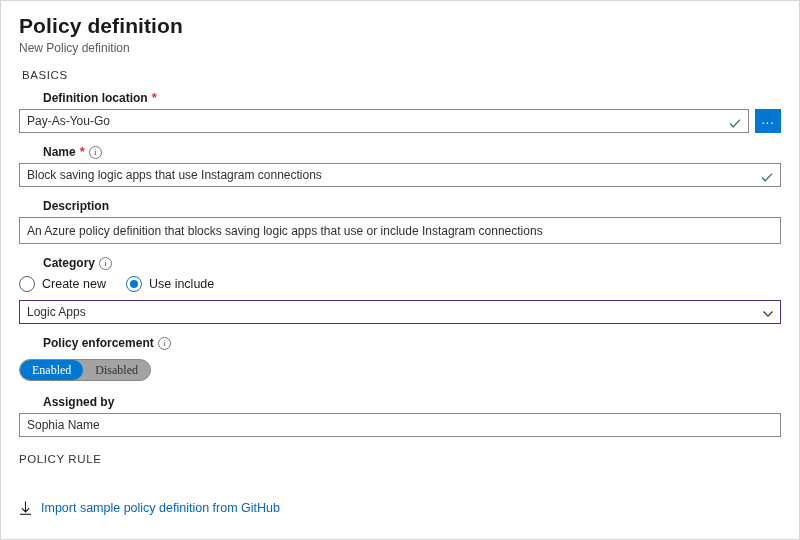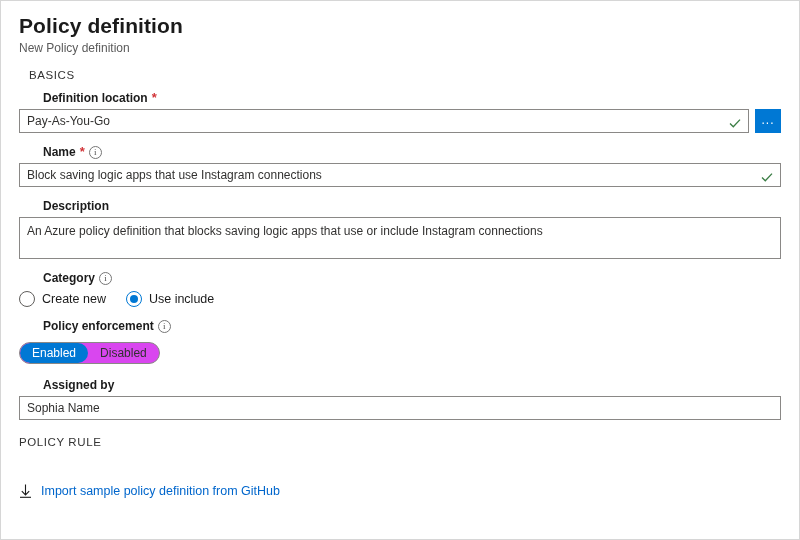--- a/index.html
+++ b/index.html
@@ -36,21 +36,21 @@
   }
   .subtitle {
     font-size: 12px;
     color: #5a5a5a;
     margin-bottom: 14px;
   }
   .section-header {
     font-size: 11.5px;
     color: #333333;
     letter-spacing: 0.6px;
-    margin: 0 0 10px 10px;
+    margin: 0 0 10px 3px;
   }
   .field {
     margin-bottom: 12px;
   }
   .label-row {
     display: flex;
     align-items: center;
     gap: 4px;
     margin-bottom: 4px;
   }
@@ -135,21 +135,21 @@
     align-items: center;
     justify-content: center;
     box-sizing: border-box;
     cursor: pointer;
     letter-spacing: 1px;
     line-height: 1;
     padding-bottom: 3px;
   }
   .textarea {
     width: 100%;
-    height: 42px;
+    height: 27px;
     border: 1px solid #8a8886;
     box-sizing: border-box;
     padding: 5px 7px;
     font-size: 12px;
     color: #323130;
     background: #ffffff;
     line-height: 16px;
   }
   .radio-row {
     display: flex;
@@ -188,24 +188,25 @@
   }
   .radio .rlabel {
     font-size: 12.5px;
     color: #1b1b1b;
   }
   .toggle {
     display: inline-flex;
     border: 1px solid #8a8886;
     border-radius: 12px;
     overflow: hidden;
-    background: #d946ef;
+    background: #a3a3a3;
     height: 20px;
     align-items: stretch;
     margin: 5px 0 2px 0;
+    font-family: Liberation Serif, serif;
   }
   .toggle .seg {
     font-size: 12px;
     padding: 0 12px;
     display: flex;
     align-items: center;
     cursor: pointer;
     color: #323130;
   }
   .toggle .seg.on {
@@ -302,20 +303,28 @@
       <div class="radio-row">
         <div class="radio">
           <span class="dot"></span>
           <span class="rlabel">Create new</span>
         </div>
         <div class="radio selected">
           <span class="dot"></span>
           <span class="rlabel">Use include</span>
         </div>
       </div>
+      <div class="input focused">
+        <span class="value">Logic Apps</span>
+        <span class="chev">
+          <svg viewBox="0 0 12 12" width="12" height="12" aria-hidden="true">
+              <path d="M1.5 3.5 L6 8.2 L10.5 3.5" fill="none" stroke="currentColor" stroke-width="1.1"></path>
+            </svg>
+        </span>
+      </div>
     </div>
 
     <div class="field">
       <div class="label-row">
         <span class="label">Policy enforcement</span>
         <span class="info-icon">i</span>
       </div>
       <div class="toggle">
         <div class="seg on">Enabled</div>
         <div class="seg">Disabled</div>

